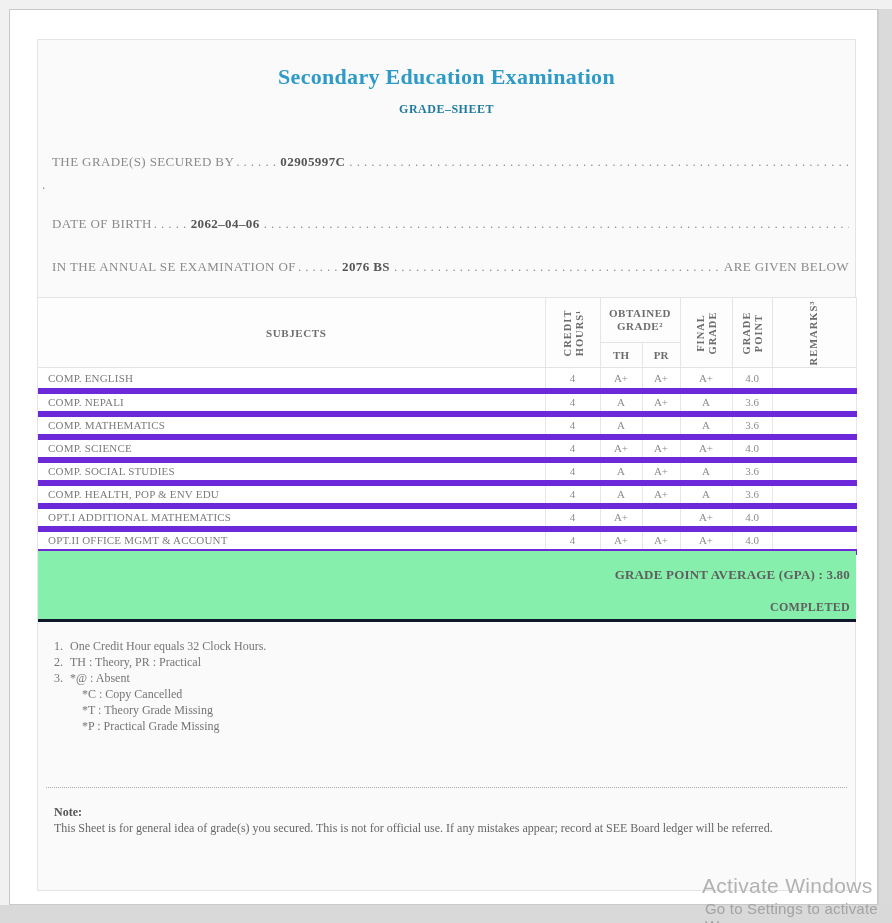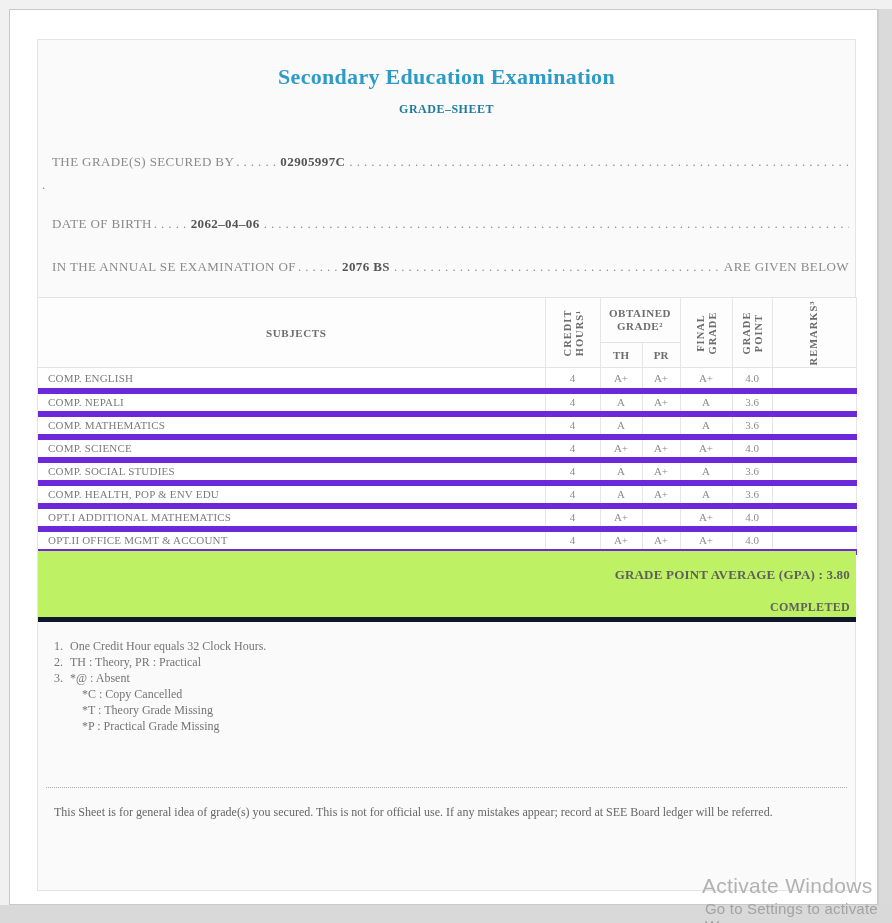--- a/index.html
+++ b/index.html
@@ -79,21 +79,21 @@
   .obt { text-align:center; font-size:11px; line-height:13px; letter-spacing:0.5px;
          border-bottom:1px solid #e6e6e6; }
   .grade-table td {
     height:23px; font-size:11px; color:#8c8c8c;
     border-bottom:6px solid #6d28d9; text-align:center; background:#ffffff;
   }
   .grade-table td.subj { text-align:left; padding-left:10px; color:#7b7b7b; letter-spacing:0.2px; }
 
   .summary-block {
     position:absolute; left:0; top:511px; width:818px; height:71px;
-    background:#bef264; border-bottom:5px solid #0f172a;
+    background:#86efac; border-bottom:3px solid #0f172a;
   }
   .gpa-line {
     position:absolute; right:6px; top:16px;
     font-size:13px; font-weight:bold; color:#5f5f5f; letter-spacing:0.2px;
   }
   .completed-status {
     position:absolute; right:6px; top:49px;
     font-size:12px; font-weight:bold; color:#5f5f5f; letter-spacing:0.3px;
   }
 
@@ -291,20 +291,21 @@
         <span>*T : Theory Grade Missing</span>
       </div>
       <div class="footnote-line sub">
         <span>*P : Practical Grade Missing</span>
       </div>
     </div>
 
     <div class="divider"></div>
 
     <div class="note-block">
+      <div class="note-title">Note:</div>
       <div class="note-body">This Sheet is for general idea of grade(s) you secured. This is not for official use. If any mistakes appear; record at SEE Board ledger will be referred.</div>
     </div>
 
   </div>
 </div>
 
 <div class="scrollbar-track"></div>
 <div class="bottom-gutter"></div>
 
 <div class="wm1">Activate Windows</div>

